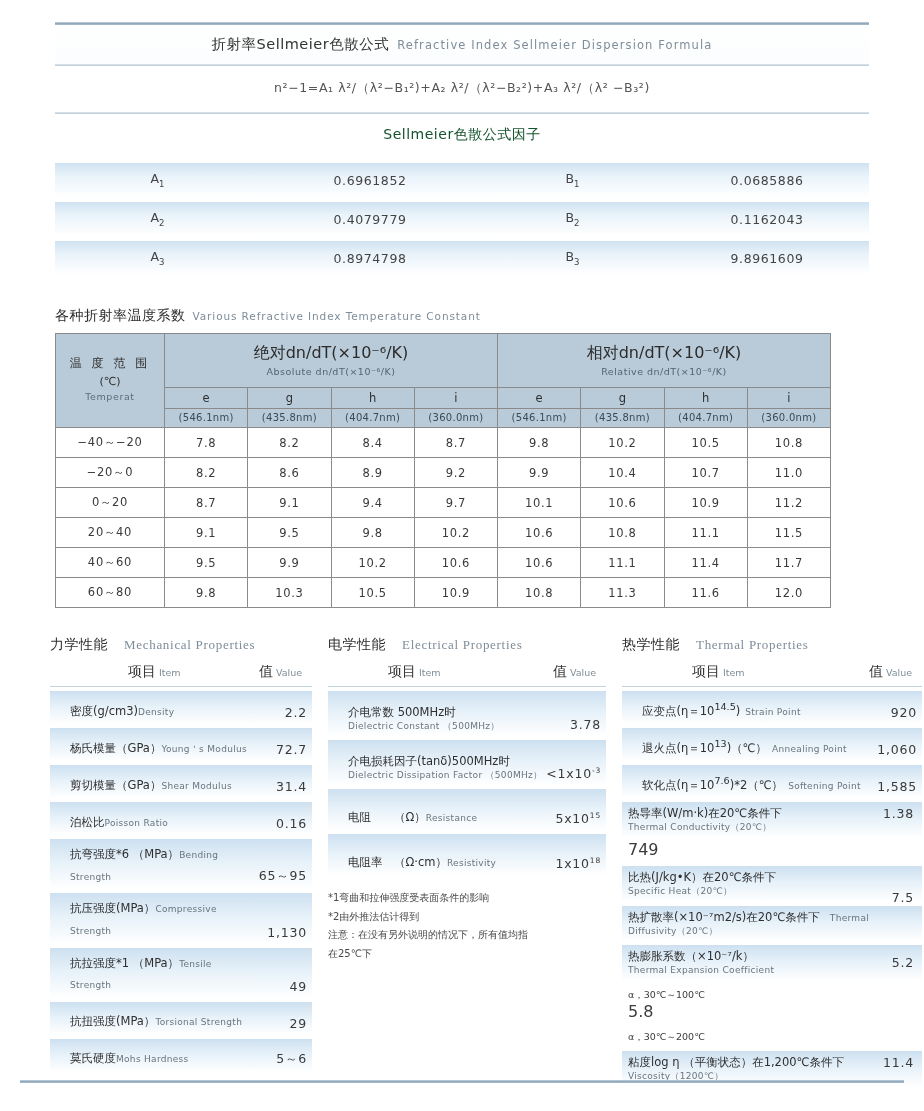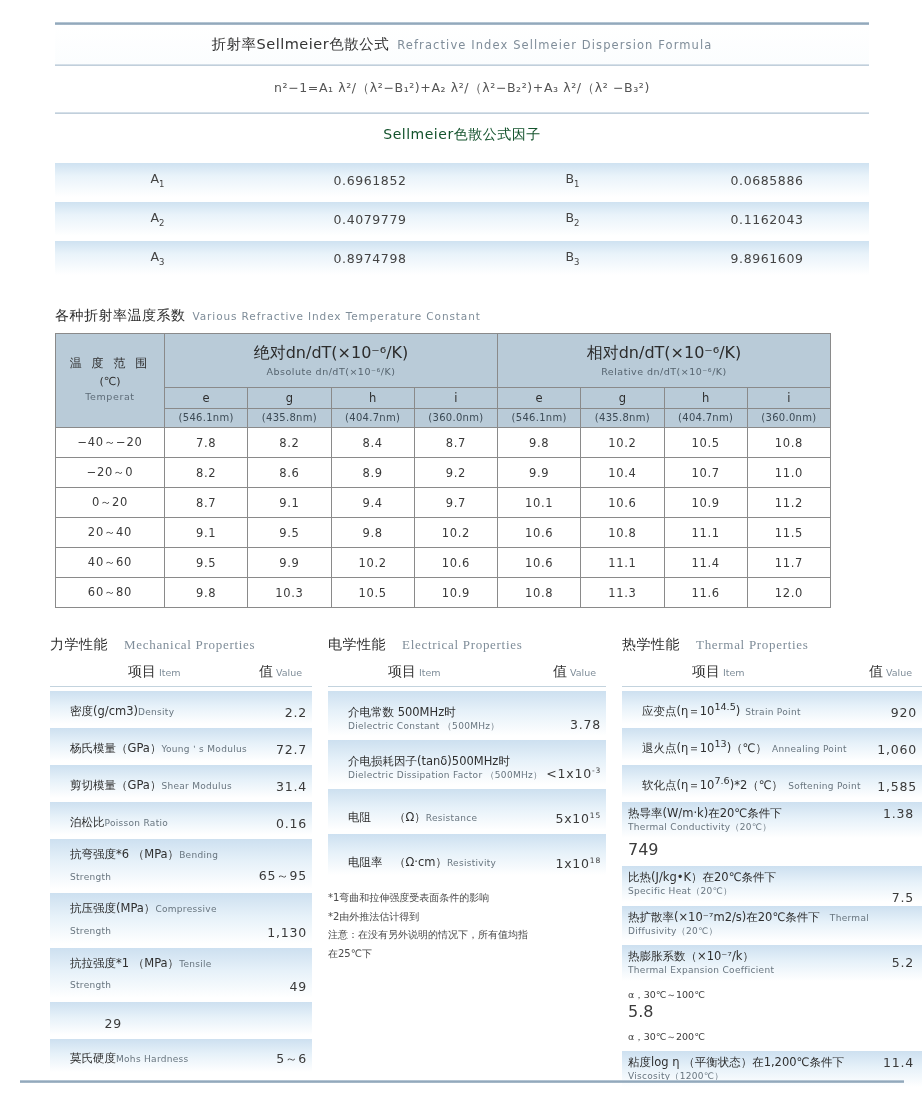--- a/index.html
+++ b/index.html
@@ -323,20 +323,21 @@
       </div>
       <div class="prow">
         <div class="lab"><span class="cn">抗压强度(MPa）</span><span class="en">Compressive Strength</span></div>
         <div class="val">1,130</div>
       </div>
       <div class="prow">
         <div class="lab"><span class="cn">抗拉强度*1 （MPa）</span><span class="en">Tensile Strength</span></div>
         <div class="val">49</div>
       </div>
       <div class="prow">
+        <div class="lab"><span class="cn">抗扭强度(MPa）</span><span class="en">Torsional Strength</span></div>
         <div class="val">29</div>
       </div>
       <div class="prow">
         <div class="lab"><span class="cn">莫氏硬度</span><span class="en">Mohs Hardness</span></div>
         <div class="val">5～6</div>
       </div>
     </div>
 
     <div class="panel p2">
       <div class="p-head">

